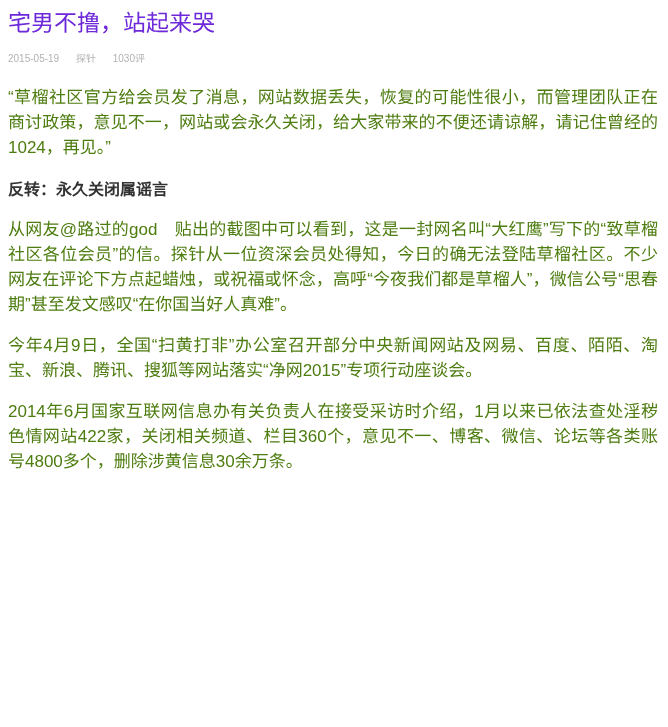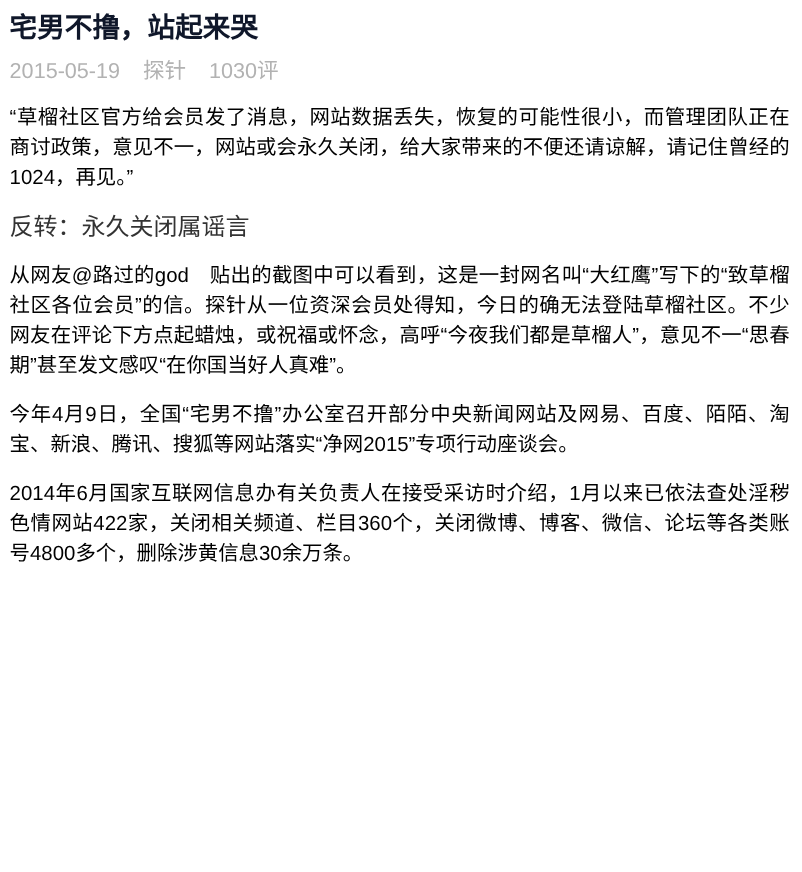--- a/index.html
+++ b/index.html
@@ -12,48 +12,48 @@
     height: 727px;
     overflow: hidden;
     box-sizing: border-box;
     padding: 6px 10px 0 8px;
     font-family: "Liberation Sans", "DejaVu Sans", sans-serif;
     color: #333333;
   }
   .article-title {
     font-size: 23px;
     line-height: 30px;
-    font-weight: bold;
-    color: #0f172a;
+    font-weight: normal;
+    color: #6d28d9;
     margin: 2px 0 0 0;
   }
   .article-meta {
     margin-top: 12px;
-    font-size: 18px;
+    font-size: 10px;
     line-height: 18px;
     color: #b2b2b2;
   }
   .article-meta .meta-item {
     margin-right: 14px;
   }
   .article-body p {
     font-size: 17px;
     line-height: 25px;
     margin: 16px 0;
     text-align: justify;
     text-justify: inter-ideograph;
-    color: #000000;
+    color: #4d7c0f;
   }
   .article-body p:first-child {
     margin-top: 17px;
   }
   .section-heading {
-    font-size: 20px;
+    font-size: 16px;
     line-height: 22px;
-    font-weight: normal;
+    font-weight: bold;
     color: #333333;
     margin: 19px 0 16px 0;
   }
 </style>
 </head>
 <body>
 
 <article>
 
   <h1 class="article-title">宅男不撸，站起来哭</h1>
@@ -63,22 +63,22 @@
     <span class="meta-item">探针</span>
     <span class="meta-item">1030评</span>
   </div>
 
   <div class="article-body">
     <p>“草榴社区官方给会员发了消息，网站数据丢失，恢复的可能性很小，而管理团队正在商讨政策，意见不一，网站或会永久关闭，给大家带来的不便还请谅解，请记住曾经的1024，再见。”</p>
 
 
     <h2 class="section-heading">反转：永久关闭属谣言</h2>
 
-    <p>从网友@路过的god　贴出的截图中可以看到，这是一封网名叫“大红鹰”写下的“致草榴社区各位会员”的信。探针从一位资深会员处得知，今日的确无法登陆草榴社区。不少网友在评论下方点起蜡烛，或祝福或怀念，高呼“今夜我们都是草榴人”，意见不一“思春期”甚至发文感叹“在你国当好人真难”。</p>
+    <p>从网友@路过的god　贴出的截图中可以看到，这是一封网名叫“大红鹰”写下的“致草榴社区各位会员”的信。探针从一位资深会员处得知，今日的确无法登陆草榴社区。不少网友在评论下方点起蜡烛，或祝福或怀念，高呼“今夜我们都是草榴人”，微信公号“思春期”甚至发文感叹“在你国当好人真难”。</p>
 
 
 
-    <p>今年4月9日，全国“宅男不撸”办公室召开部分中央新闻网站及网易、百度、陌陌、淘宝、新浪、腾讯、搜狐等网站落实“净网2015”专项行动座谈会。</p>
+    <p>今年4月9日，全国“扫黄打非”办公室召开部分中央新闻网站及网易、百度、陌陌、淘宝、新浪、腾讯、搜狐等网站落实“净网2015”专项行动座谈会。</p>
 
-    <p>2014年6月国家互联网信息办有关负责人在接受采访时介绍，1月以来已依法查处淫秽色情网站422家，关闭相关频道、栏目360个，关闭微博、博客、微信、论坛等各类账号4800多个，删除涉黄信息30余万条。</p>
+    <p>2014年6月国家互联网信息办有关负责人在接受采访时介绍，1月以来已依法查处淫秽色情网站422家，关闭相关频道、栏目360个，意见不一、博客、微信、论坛等各类账号4800多个，删除涉黄信息30余万条。</p>
   </div>
 
 </article>
 
 </body></html>

